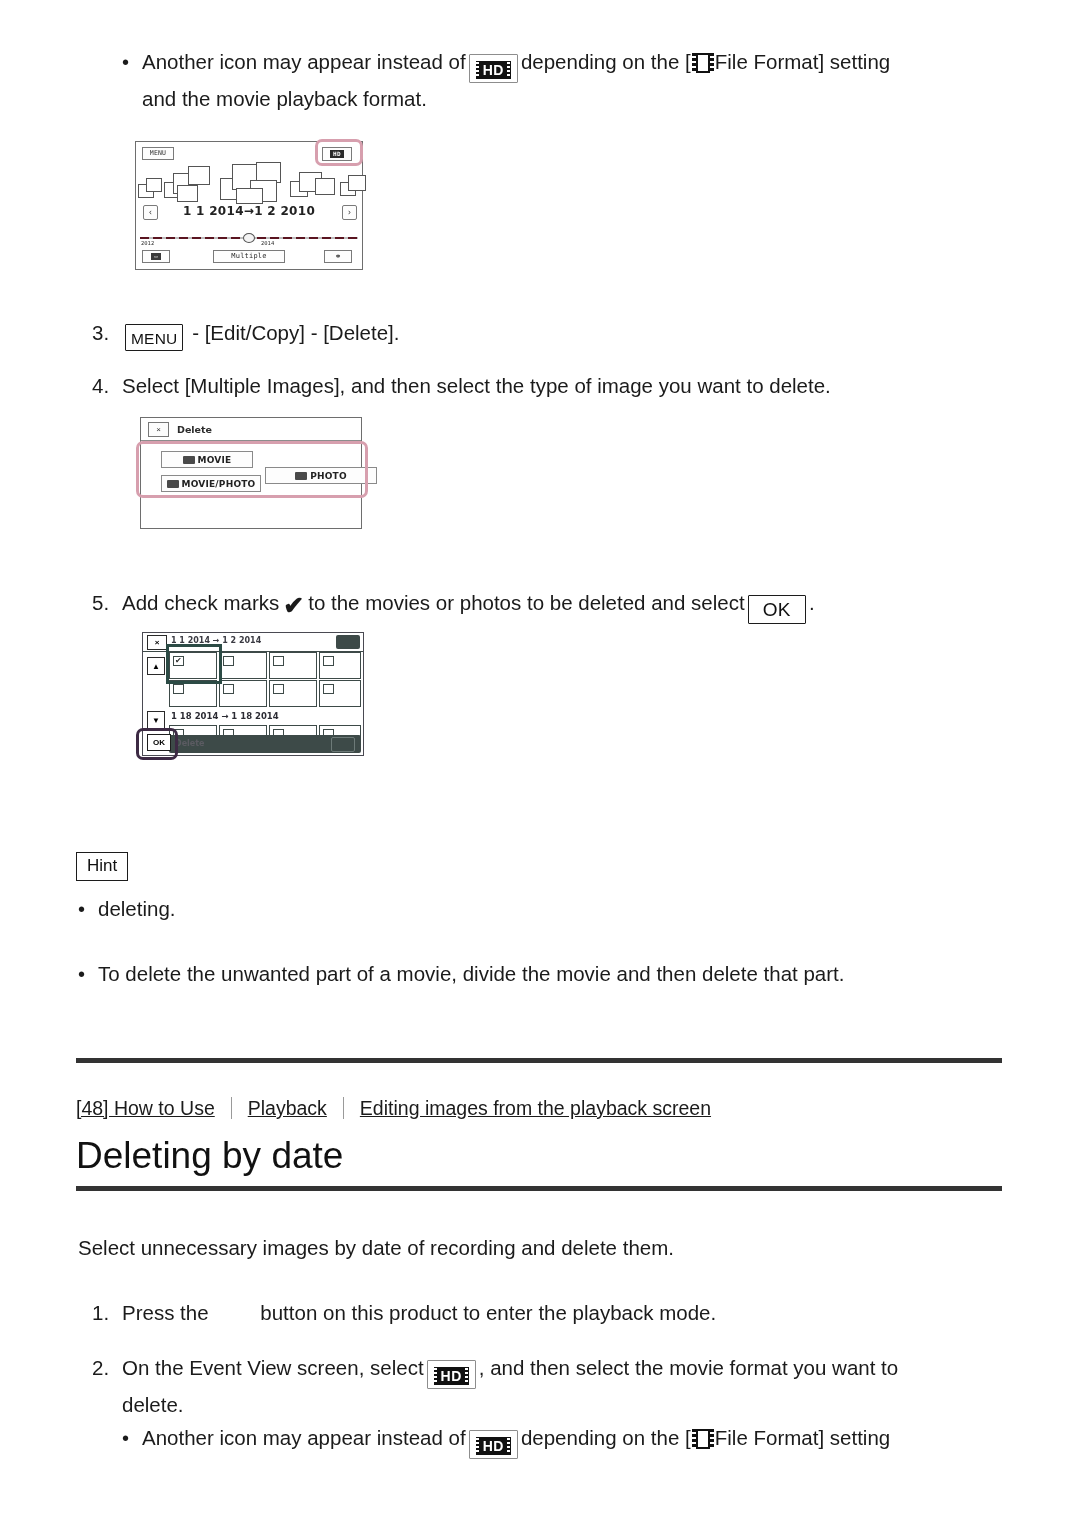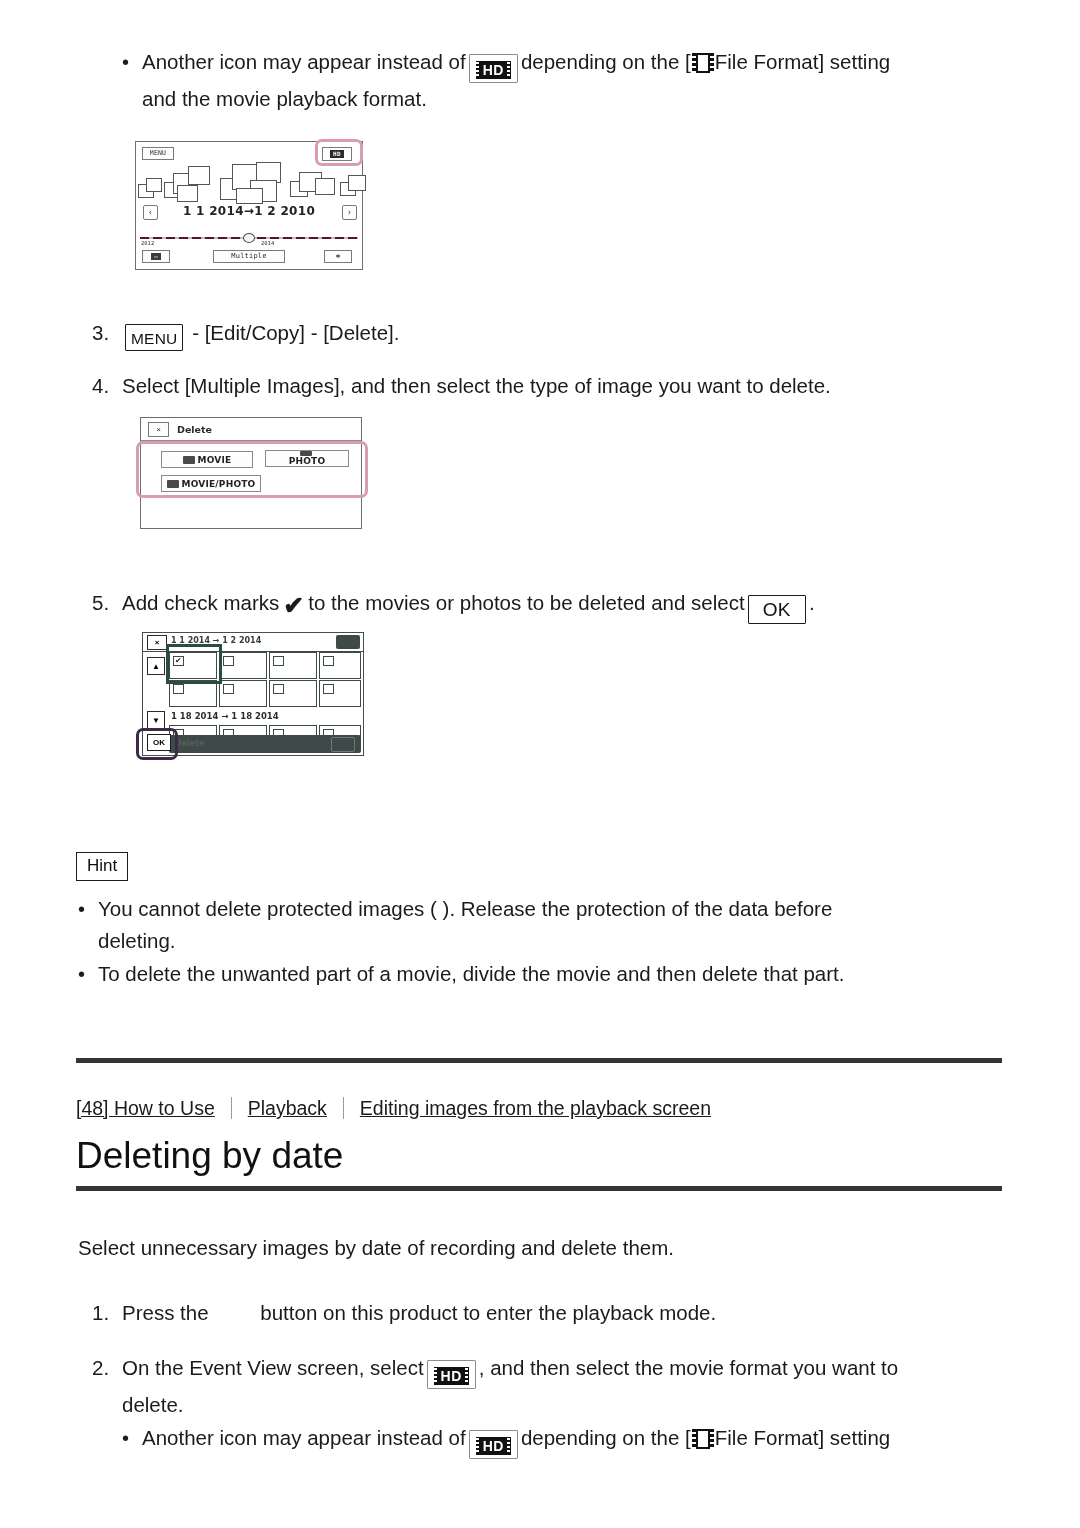--- a/index.html
+++ b/index.html
@@ -313,21 +313,21 @@
     letter-spacing: .2px;
   }
   .dl-btn .gl {
     display: inline-block;
     width: 12px; height: 8px;
     background: #4a4a4a;
     margin-right: 3px;
     border-radius: 1px;
   }
   .b-movie { left: 20px; top: 33px; width: 92px; height: 17px; }
-  .b-photo { left: 124px; top: 32px; width: 84px; height: 17px; flex-direction: column; }
+  .b-photo { left: 124px; top: 49px; width: 112px; height: 17px; }
   .b-mp    { left: 20px; top: 57px; width: 100px; height: 17px; }
 
   
   .ms {
     position: absolute;
     left: 142px; top: 632px;
     width: 222px; height: 124px;
   }
   .ms .scr {
     position: absolute; inset: 0;
@@ -632,21 +632,20 @@
   </div>
 
   <div style="position:absolute; left:76px; top:852px;">
     <span class="hint-box">Hint</span>
   </div>
 
   <div style="position:absolute; left:78px; top:893px; width:910px;">
     <div class="bullet-row para">
       <div class="bullet-dot">•</div>
       <div class="row-body">
-        <div>You cannot delete protected images (      ). Release the protection of the data before</div>
         <div>deleting.</div>
       </div>
     </div>
   </div>
 
   <div style="position:absolute; left:78px; top:958px; width:910px;">
     <div class="bullet-row para">
       <div class="bullet-dot">•</div>
       <div class="row-body">To delete the unwanted part of a movie, divide the movie and then delete that part.</div>
     </div>

